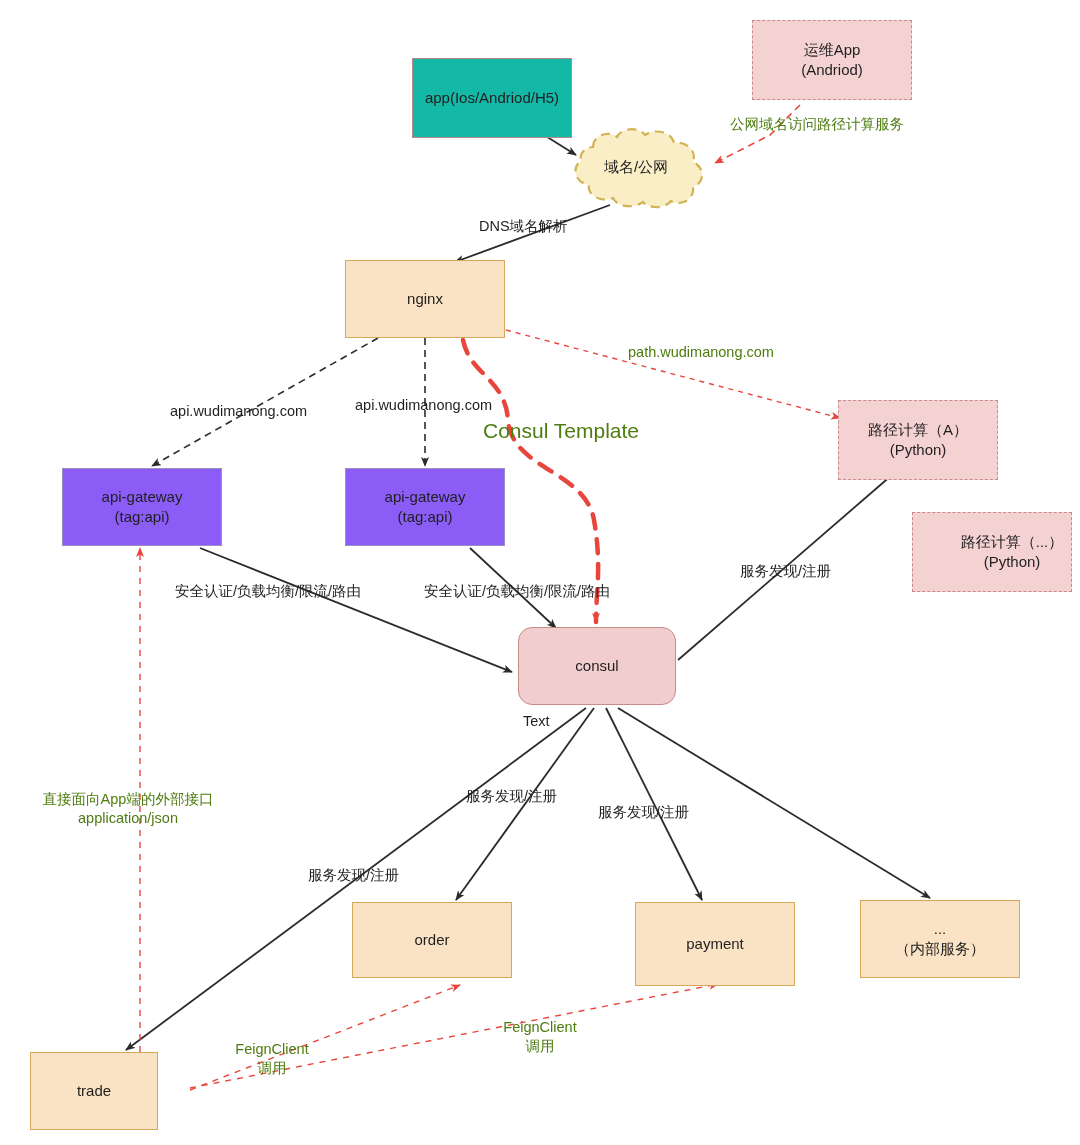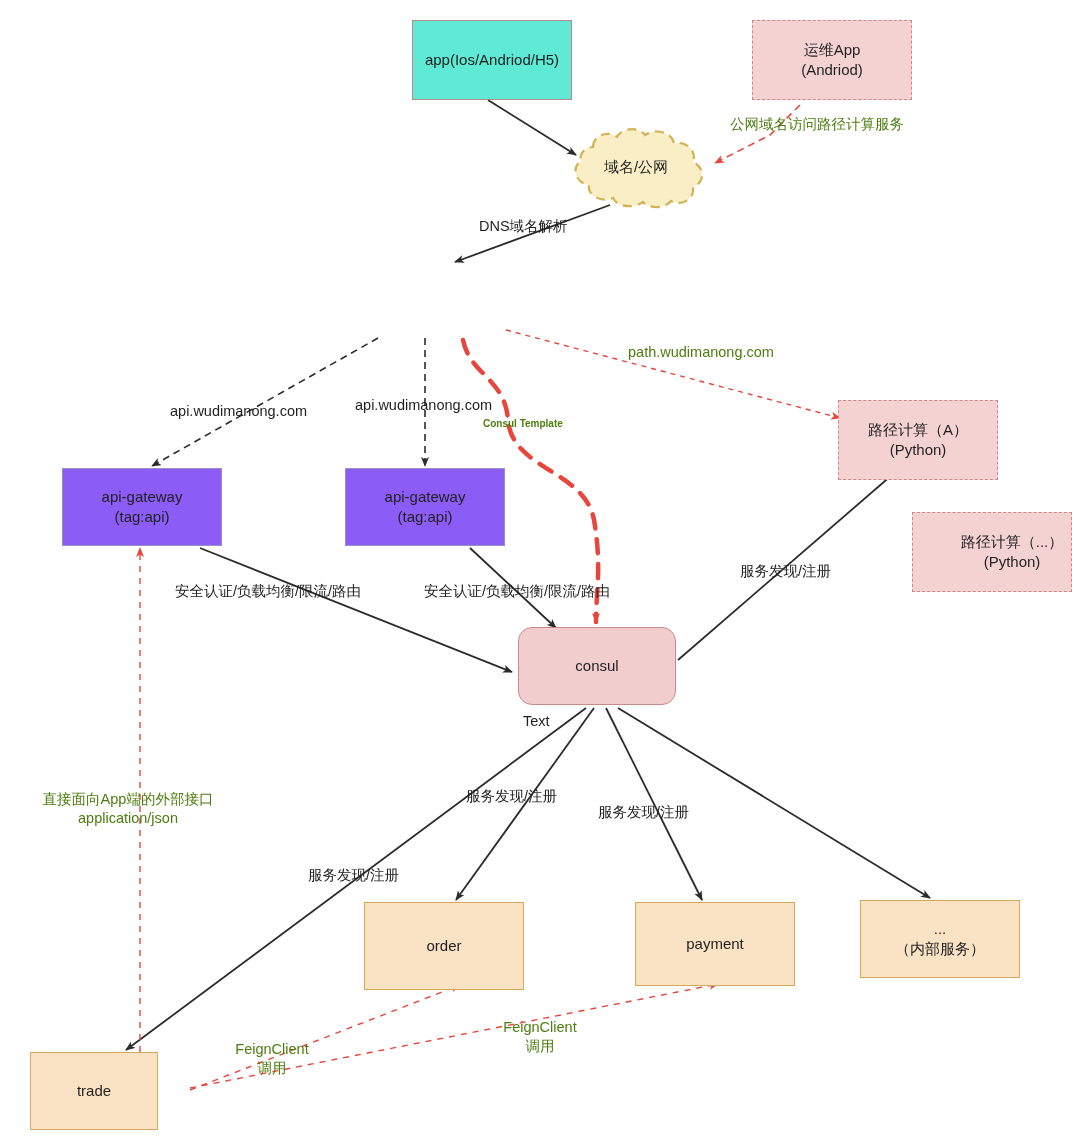--- a/index.html
+++ b/index.html
@@ -31,22 +31,23 @@
     display: flex;
     align-items: center;
     justify-content: center;
     text-align: center;
     font-size: 15px;
     line-height: 1.35;
     color: #1f1f1f;
     white-space: pre-line;
   }
   .n-pink-solid {
-    background: #5eead4;
+    background: #14b8a6;
     border: 1px solid #b98a8a;
+    margin-top: 38px;
   }
   .n-pink-dashed {
     background: #f5d2d2;
     border: 1.5px dashed #c98a8a;
   }
   .n-orange {
     background: #fae2c4;
     border: 1px solid #d6a85c;
   }
   .n-purple {
@@ -84,22 +85,22 @@
   }
   .lbl-red {
     position: absolute;
     font-size: 14.5px;
     color: #4d7c0f;
     white-space: pre-line;
     line-height: 1.3;
     font-weight: 400;
   }
   .lbl-red.bold {
-    font-weight: bold;
-    font-size: 10px;
+    font-weight: normal;
+    font-size: 21px;
   }
   .ctr { transform: translateX(-50%); text-align: center; }
 </style>
 </head>
 <body>
 
 <div id="canvas">
 
   <svg id="edges" viewBox="0 0 1080 1145">
     <defs>
@@ -158,20 +159,23 @@
   <div class="cloud" style="left:555px; top:125px; width:162px; height:85px;">
     <svg width="162" height="85" viewBox="0 0 162 85">
       <path d="M38,22 C38,10 54,5 62,12 C66,3 84,1 90,10 C100,3 117,7 119,18
                C132,16 142,26 138,37 C150,42 150,58 138,62 C140,74 126,82 116,76
                C110,84 94,84 88,77 C78,84 62,82 58,73 C46,78 32,70 34,60
                C20,58 16,42 26,36 C24,29 30,22 38,22 Z" fill="#faeec7" stroke="#d2b356" stroke-width="2.2" stroke-dasharray="9,6"></path>
     </svg>
     <span>域名/公网</span>
   </div>
 
+  <div class="node n-orange" style="left:345px; top:260px; width:160px; height:78px;">
+    <span>nginx</span>
+  </div>
 
   <div class="node n-purple" style="left:62px; top:468px; width:160px; height:78px;">
     <span>api-gateway
 (tag:api)</span>
   </div>
 
   <div class="node n-purple" style="left:345px; top:468px; width:160px; height:78px;">
     <span>api-gateway
 (tag:api)</span>
   </div>
@@ -183,21 +187,21 @@
 
   <div class="node n-pink-dashed" style="left:912px; top:512px; width:160px; height:80px;padding-left:40px;">
     <span>路径计算（...）
 (Python)</span>
   </div>
 
   <div class="node n-consul" style="left:518px; top:627px; width:158px; height:78px;">
     <span>consul</span>
   </div>
 
-  <div class="node n-orange" style="left:364px; top:902px; width:160px; height:88px;justify-content:center;">
+  <div class="node n-orange" style="left:352px; top:902px; width:160px; height:76px;justify-content:center;">
     <span>order</span>
   </div>
 
   <div class="node n-orange" style="left:635px; top:902px; width:160px; height:84px;">
     <span>payment</span>
   </div>
 
   <div class="node n-orange" style="left:860px; top:900px; width:160px; height:78px;">
     <span>...
 （内部服务）</span>

